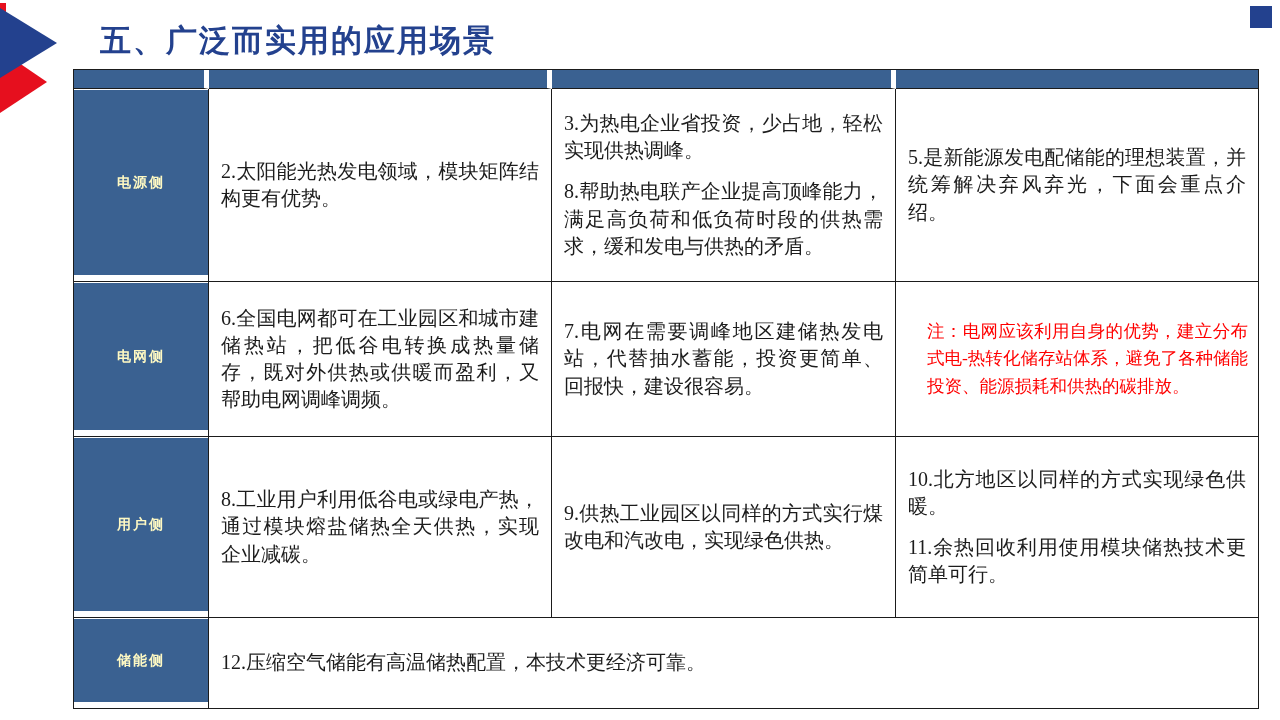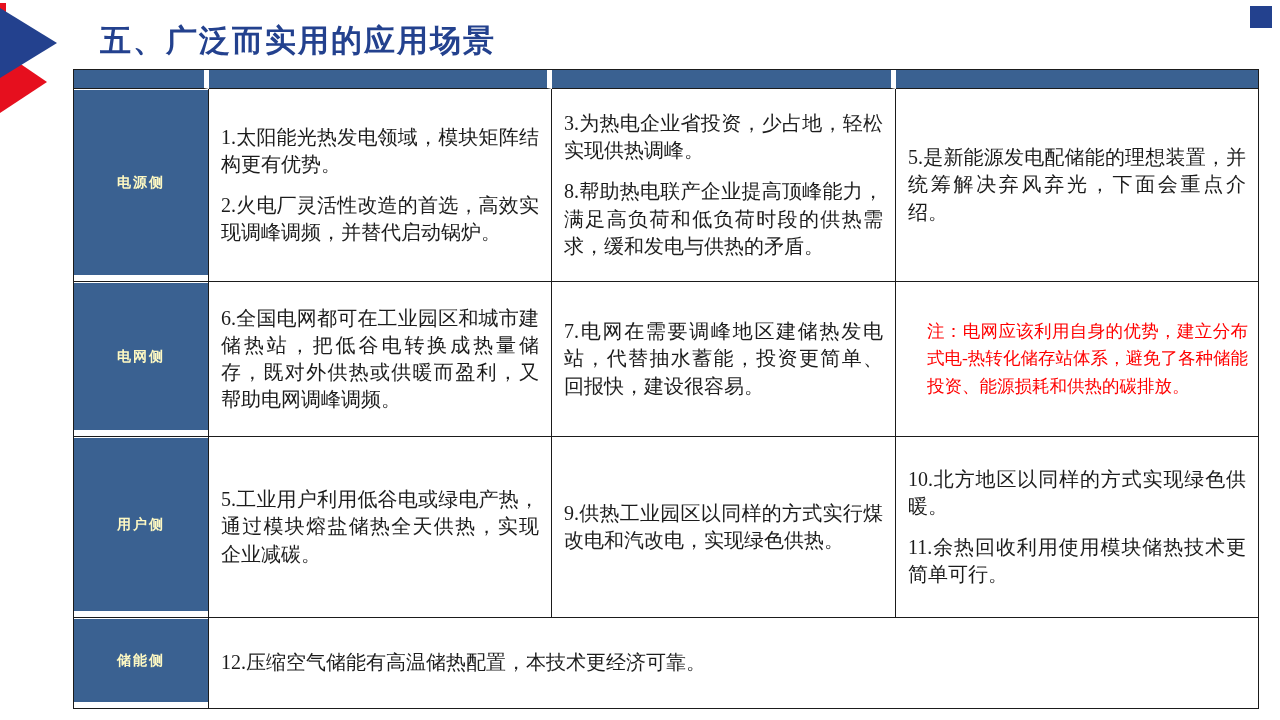--- a/index.html
+++ b/index.html
@@ -70,22 +70,21 @@
 
     <div class="hc"></div>
     <div class="hc"></div>
     <div class="hc"></div>
     <div class="hc last"></div>
 
     <div class="lc">
       <div class="fill">电源侧</div>
     </div>
     <div class="cc">
-      <p>1.太阳能光热发电领域，模块矩阵结构更有优势。</p>
-      <p>2.火电厂灵活性改造的首选，高效实现调峰调频，并替代启动锅炉。</p>
+      <p>2.太阳能光热发电领域，模块矩阵结构更有优势。</p>
     </div>
     <div class="cc">
       <p>3.为热电企业省投资，少占地，轻松实现供热调峰。</p>
       <p>8.帮助热电联产企业提高顶峰能力，满足高负荷和低负荷时段的供热需求，缓和发电与供热的矛盾。</p>
     </div>
     <div class="cc last">
       <p>5.是新能源发电配储能的理想装置，并统筹解决弃风弃光，下面会重点介绍。</p>
     </div>
 
     <div class="lc">
@@ -98,21 +97,21 @@
       <p>7.电网在需要调峰地区建储热发电站，代替抽水蓄能，投资更简单、回报快，建设很容易。</p>
     </div>
     <div class="cc last red">
       <p>注：电网应该利用自身的优势，建立分布式电-热转化储存站体系，避免了各种储能投资、能源损耗和供热的碳排放。</p>
     </div>
 
     <div class="lc">
       <div class="fill">用户侧</div>
     </div>
     <div class="cc">
-      <p>5.工业用户利用低谷电或绿电产热，通过模块熔盐储热全天供热，实现企业减碳。</p>
+      <p>8.工业用户利用低谷电或绿电产热，通过模块熔盐储热全天供热，实现企业减碳。</p>
     </div>
     <div class="cc">
       <p>9.供热工业园区以同样的方式实行煤改电和汽改电，实现绿色供热。</p>
     </div>
     <div class="cc last">
       <p>10.北方地区以同样的方式实现绿色供暖。</p>
       <p>11.余热回收利用使用模块储热技术更简单可行。</p>
     </div>
 
     <div class="lc rowlast">

